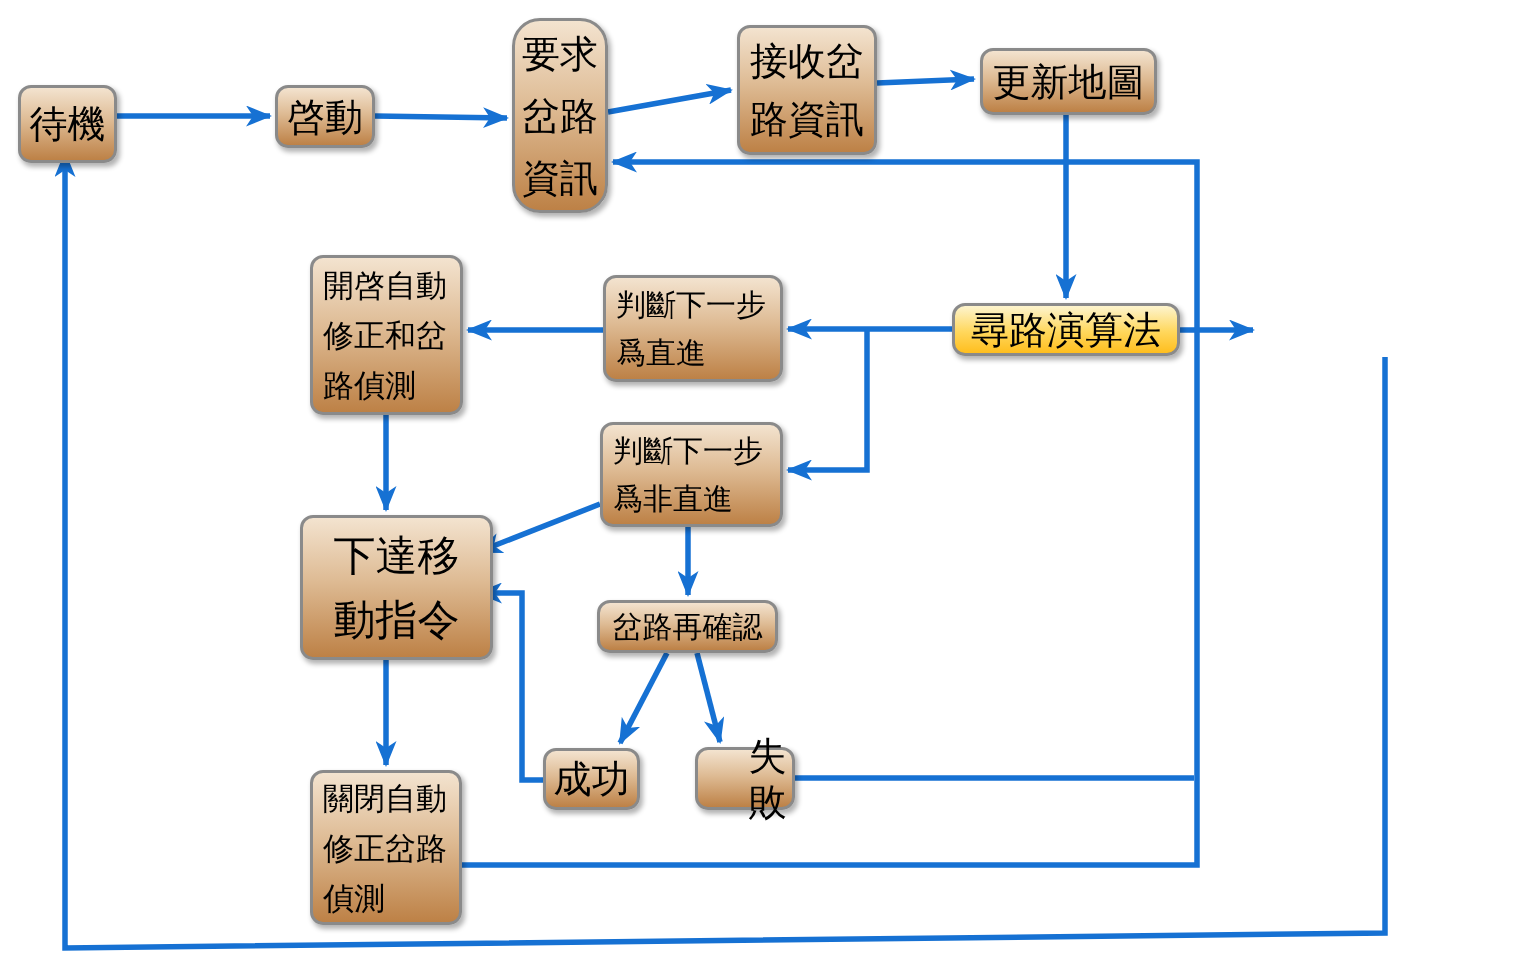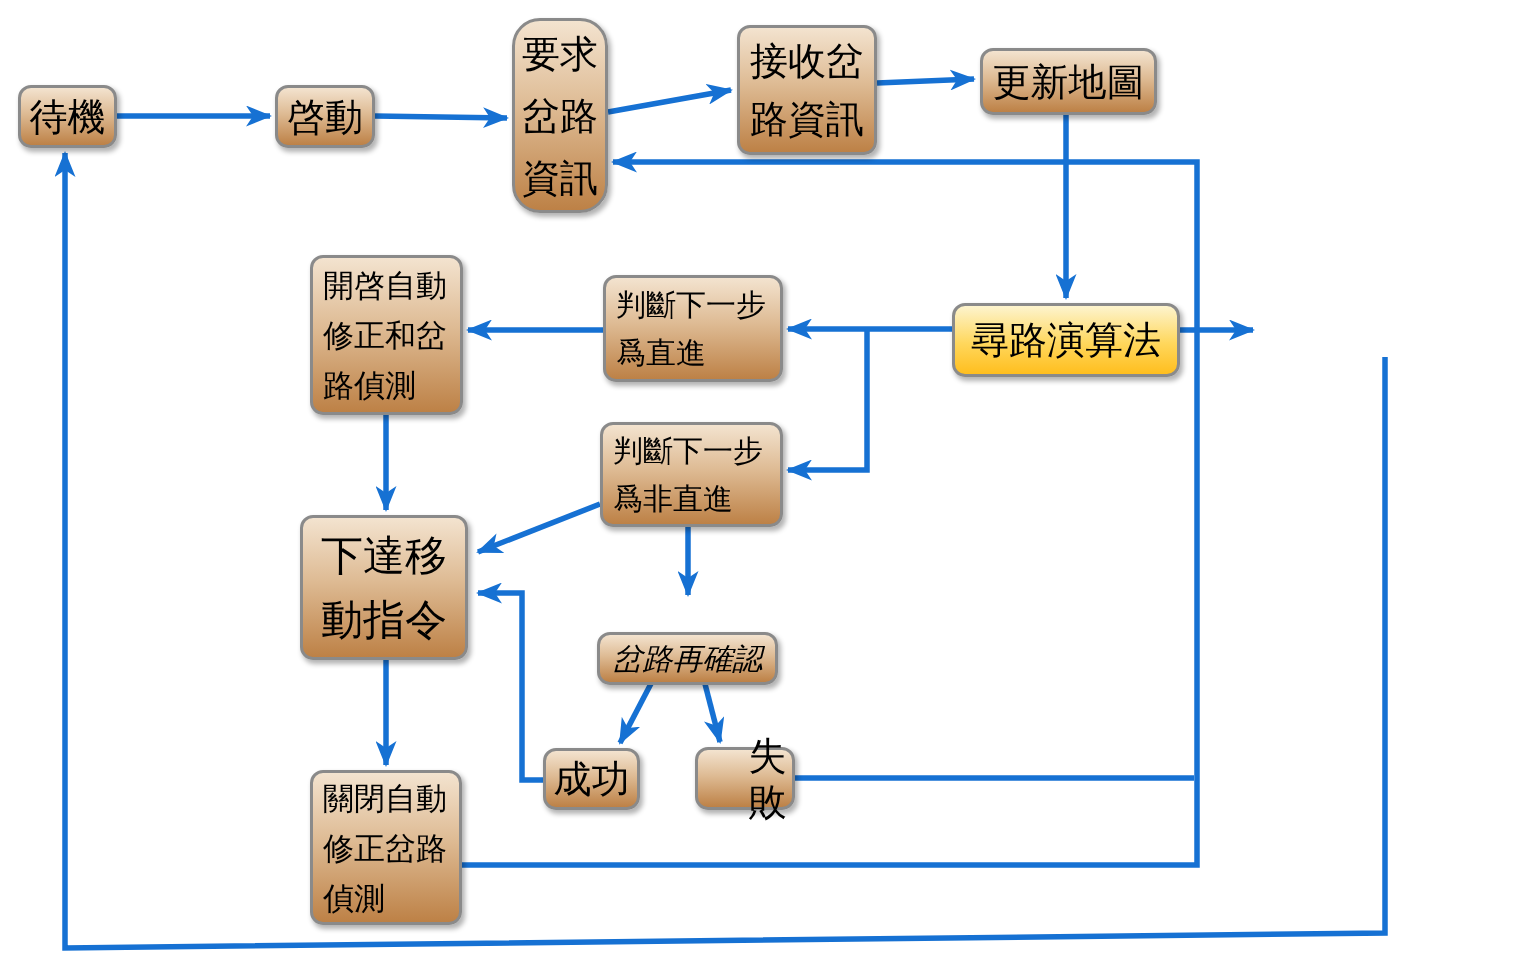--- a/index.html
+++ b/index.html
@@ -51,37 +51,37 @@
       <polyline points="600,504 478,552" class="edge" stroke="#1671D3" marker-end="url(#arrowhead)"></polyline>
       <polyline points="688,527 688,595" class="edge" stroke="#1671D3" marker-end="url(#arrowhead)"></polyline>
       <polyline points="667,653 620,743" class="edge" stroke="#1671D3" marker-end="url(#arrowhead)"></polyline>
       <polyline points="697,653 720,742" class="edge" stroke="#1671D3" marker-end="url(#arrowhead)"></polyline>
       <polyline points="543,780 522,780 522,593 478,593" class="edge" stroke="#1671D3" marker-end="url(#arrowhead)"></polyline>
       <polyline points="795,778 1194,778" class="edge" stroke="#1671D3"></polyline>
       <polyline points="462,865 1197,865 1197,162 613,162" class="edge" stroke="#1671D3" marker-end="url(#arrowhead)"></polyline>
       <polyline points="386,660 386,765" class="edge" stroke="#1671D3" marker-end="url(#arrowhead)"></polyline>
       <polyline points="1385,357 1385,933 65,948 65,153" class="edge" stroke="#1671D3" marker-end="url(#arrowhead)"></polyline>
     </svg>
-    <div class="node tan center" style="left: 18px; top: 85px; width: 99px; height: 63px; font-size: 38px; line-height: 46px;">待機</div>
+    <div class="node tan center" style="left: 18px; top: 85px; width: 99px; height: 78px; font-size: 38px; line-height: 46px;">待機</div>
     <div class="node tan center" style="left: 275px; top: 85px; width: 100px; height: 63px; font-size: 38px; line-height: 46px;">啓動</div>
     <div class="node tan center" style="left: 512px; top: 18px; width: 96px; height: 195px; font-size: 38px; line-height: 62px; border-radius: 28px;">要求
 岔路
 資訊</div>
     <div class="node tan center" style="left: 737px; top: 25px; width: 140px; height: 130px; font-size: 38px; line-height: 58px;">接收岔
 路資訊</div>
     <div class="node tan center" style="left: 980px; top: 48px; width: 177px; height: 67px; font-size: 38px; line-height: 46px;">更新地圖</div>
-    <div class="node gold center" style="left: 952px; top: 303px; width: 228px; height: 74px; font-size: 38px; line-height: 46px;">尋路演算法</div>
+    <div class="node gold center" style="left: 952px; top: 303px; width: 228px; height: 53px; font-size: 38px; line-height: 46px;">尋路演算法</div>
     <div class="node tan left" style="left: 310px; top: 255px; width: 153px; height: 160px; font-size: 31px; line-height: 50px;">開啓自動
 修正和岔
 路偵測</div>
     <div class="node tan left" style="left: 603px; top: 275px; width: 180px; height: 107px; font-size: 30px; line-height: 48px;">判斷下一步
 爲直進</div>
     <div class="node tan left" style="left: 600px; top: 422px; width: 183px; height: 105px; font-size: 30px; line-height: 48px;">判斷下一步
 爲非直進</div>
-    <div class="node tan center" style="left: 300px; top: 515px; width: 168px; height: 145px; font-size: 42px; line-height: 64px;">下達移
+    <div class="node tan center" style="left: 300px; top: 515px; width: 193px; height: 145px; font-size: 42px; line-height: 64px;">下達移
 動指令</div>
-    <div class="node tan center" style="left: 597px; top: 632px; width: 181px; height: 53px; font-size: 30px; line-height: 40px; font-style: italic;">岔路再確認</div>
+    <div class="node tan center" style="left: 597px; top: 600px; width: 181px; height: 53px; font-size: 30px; line-height: 40px;">岔路再確認</div>
     <div class="node tan center" style="left: 543px; top: 748px; width: 97px; height: 62px; font-size: 38px; line-height: 46px;">成功</div>
     <div class="node tan center" style="left: 695px; top: 747px; width: 100px; height: 63px; font-size: 38px; line-height: 46px; padding-left: 45px;">失敗</div>
     <div class="node tan left" style="left: 310px; top: 770px; width: 152px; height: 155px; font-size: 31px; line-height: 50px;">關閉自動
 修正岔路
 偵測</div>
   </div>
 
 </body></html>

